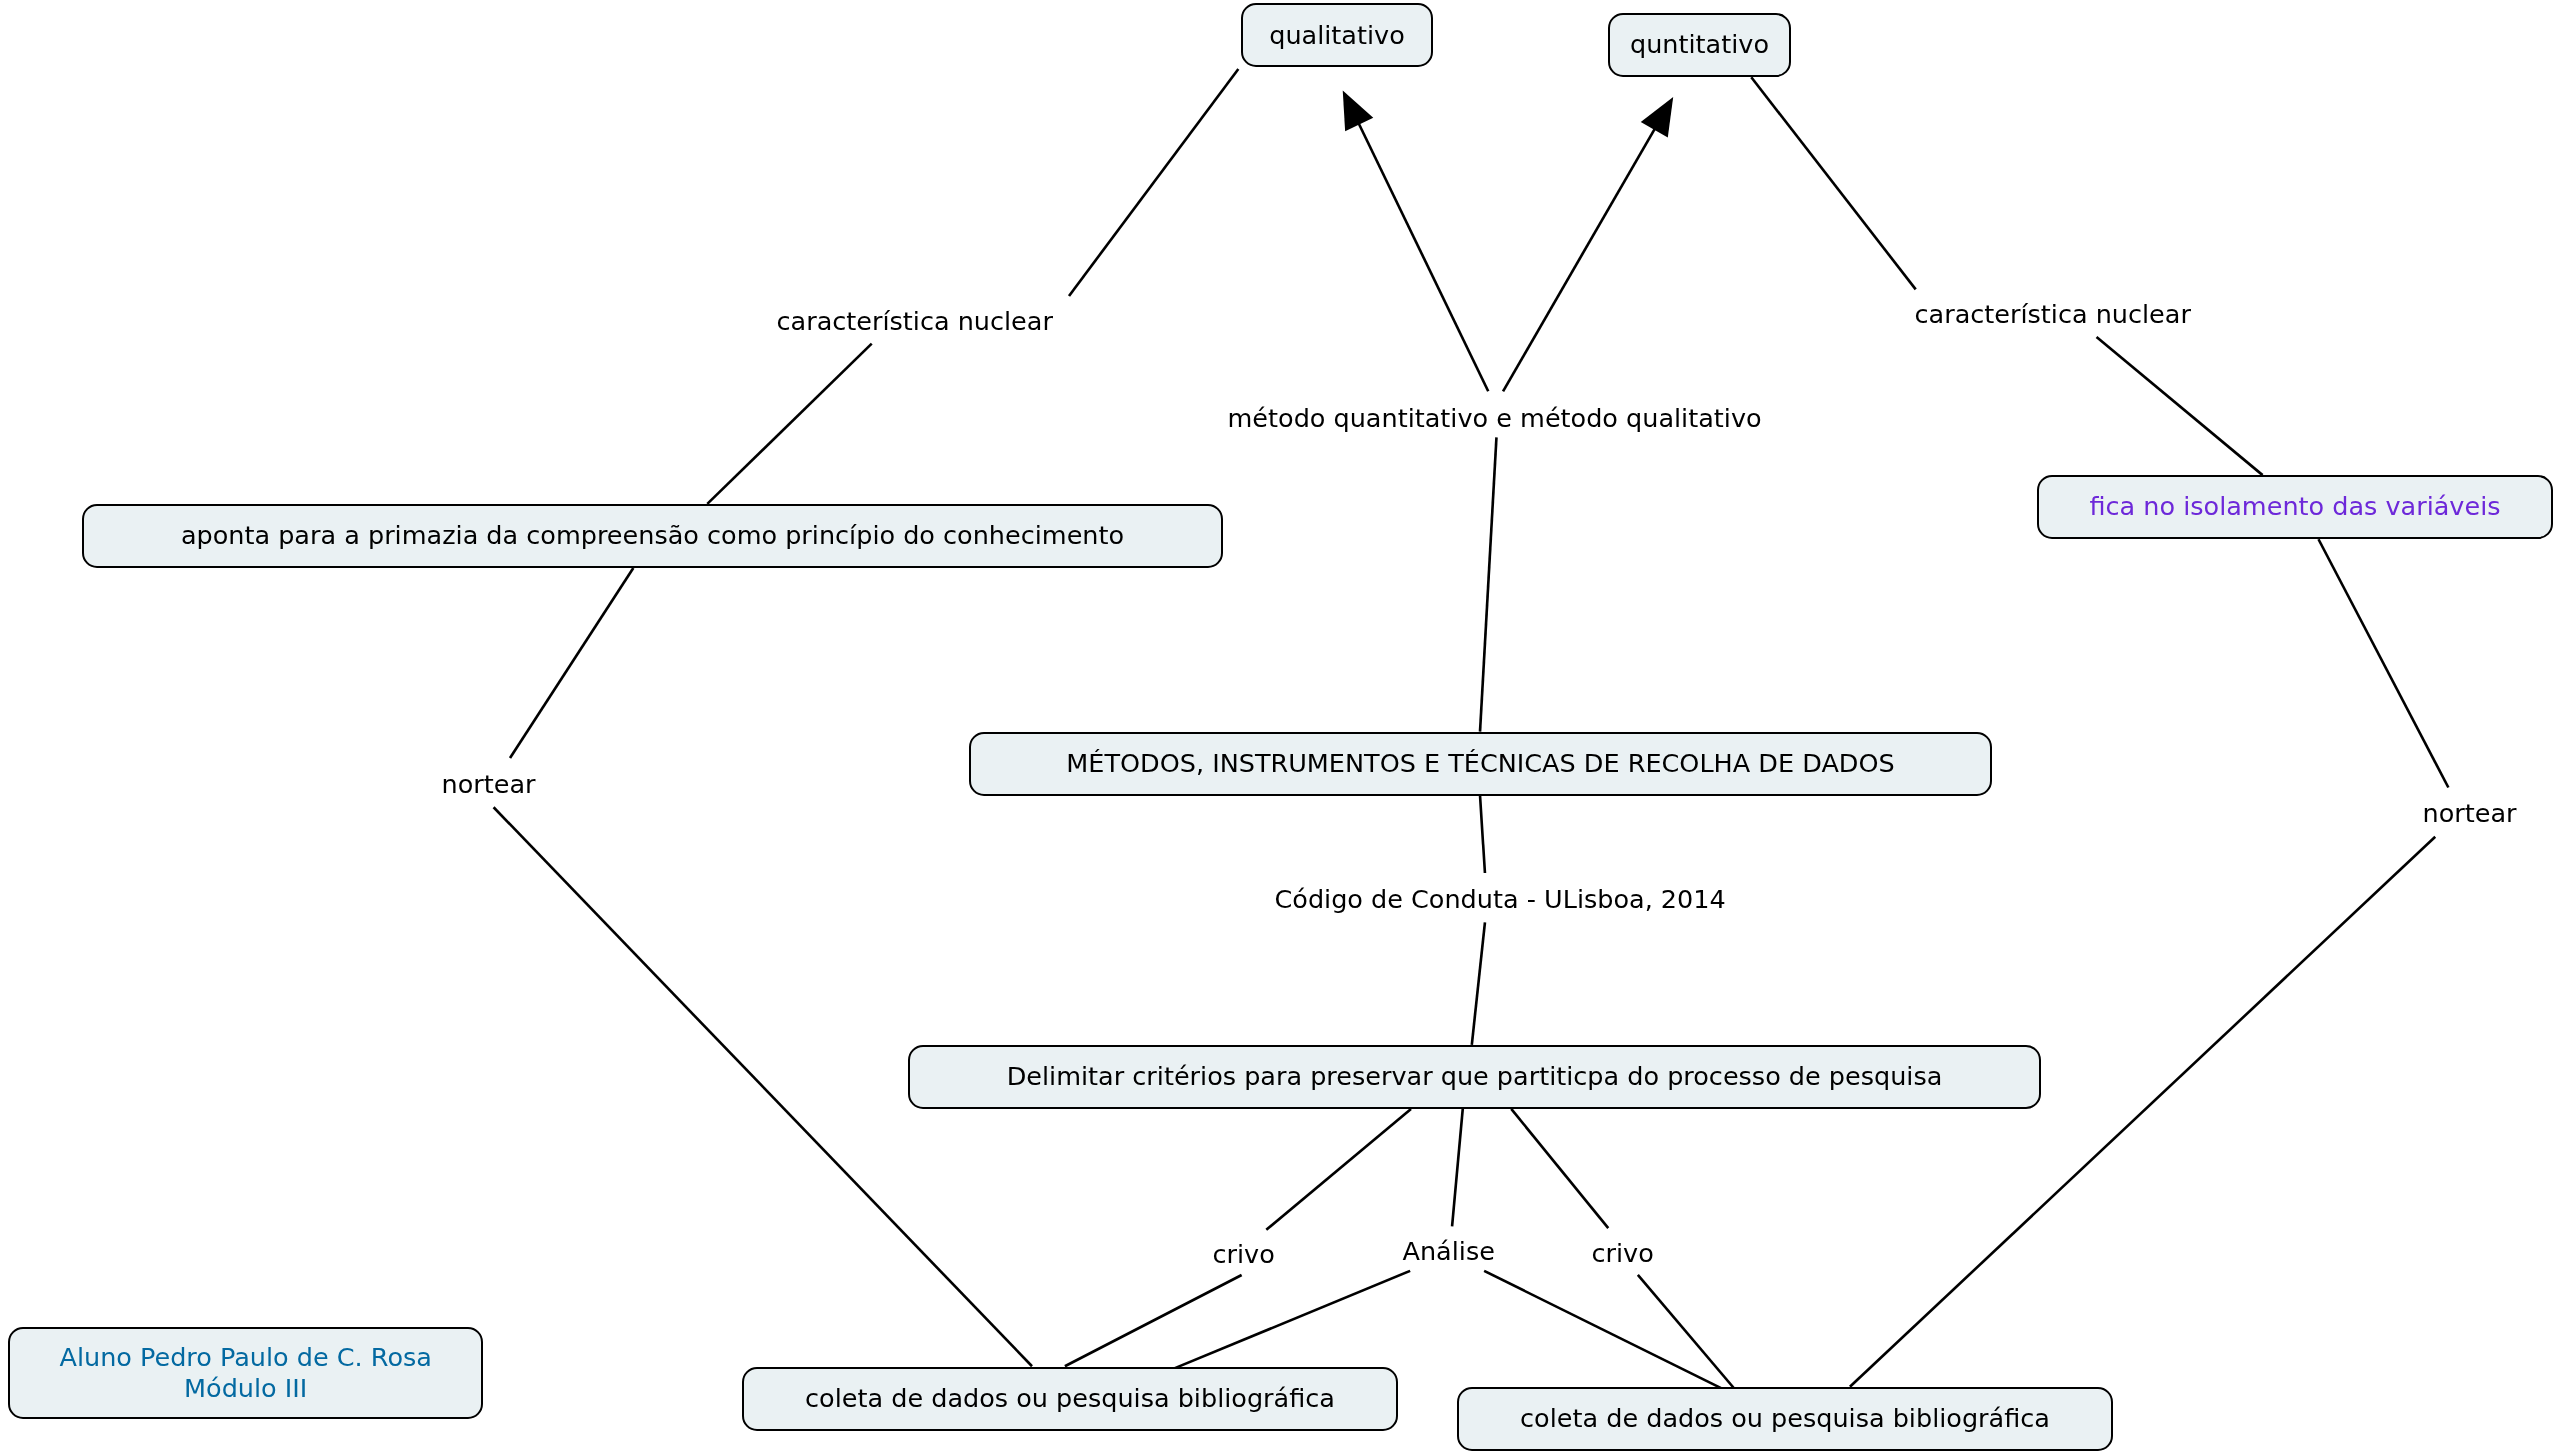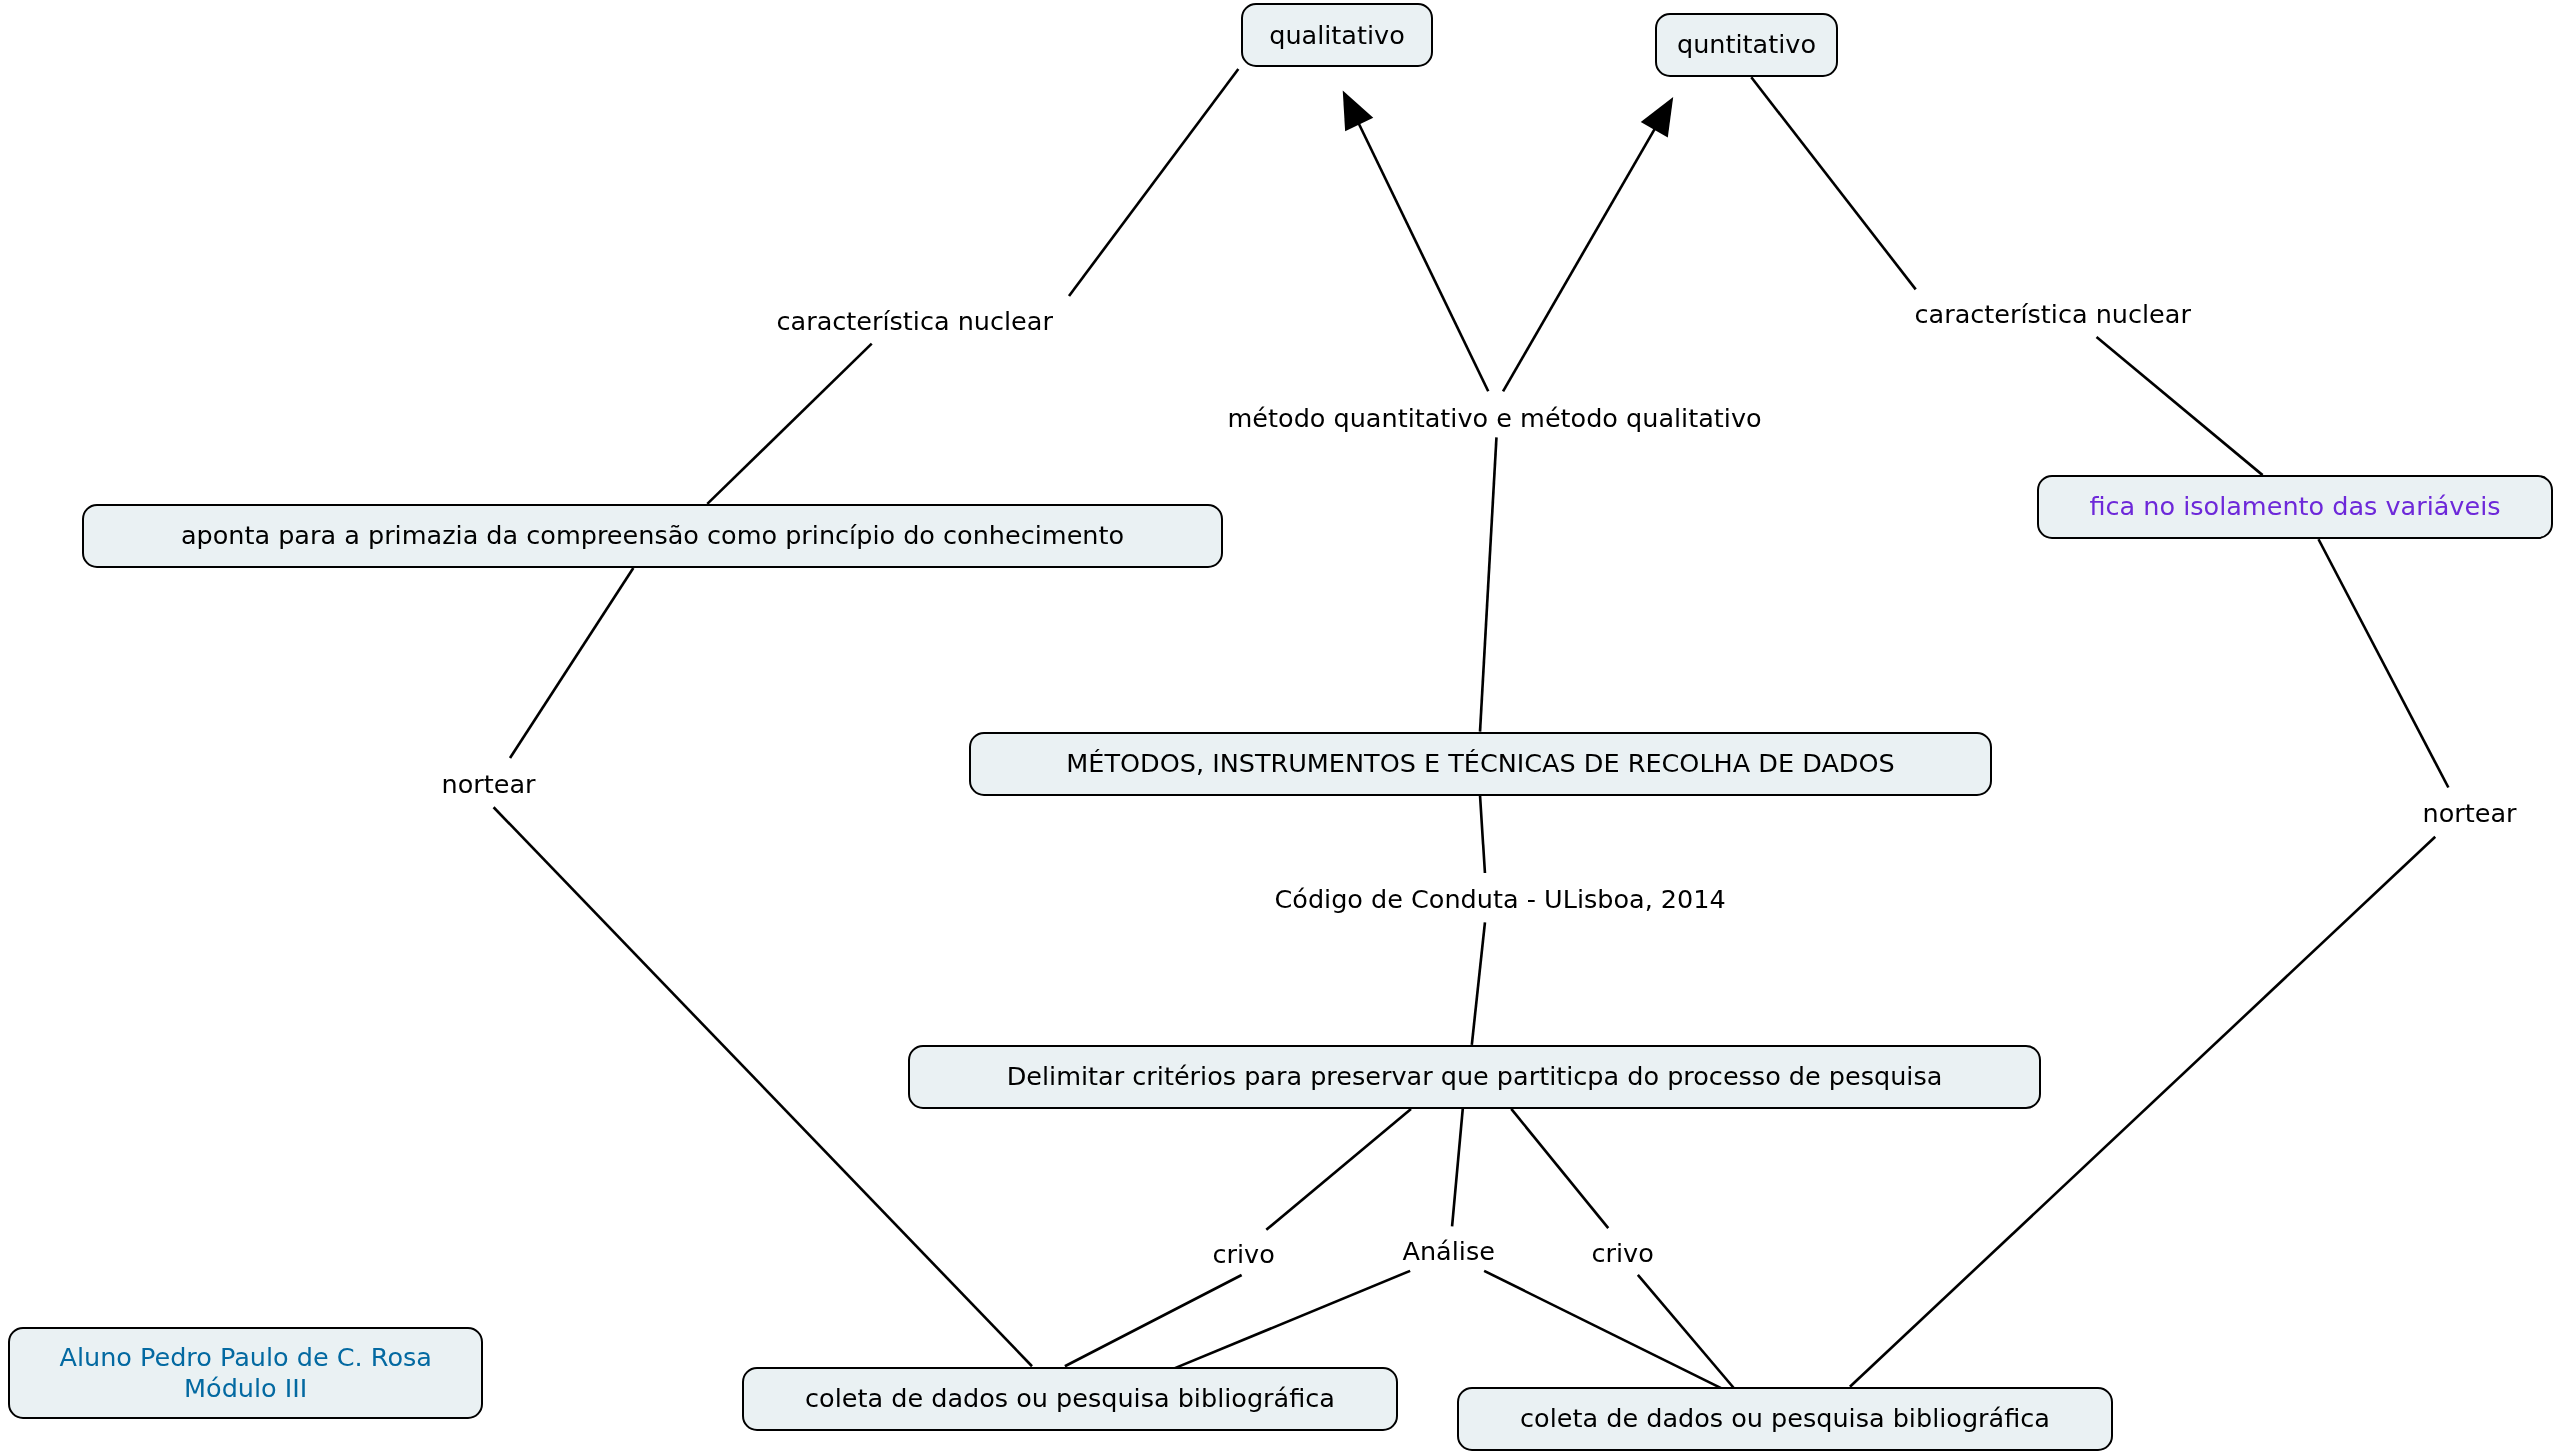--- a/index.html
+++ b/index.html
@@ -126,21 +126,21 @@
         <g>
           <polyline class="edge-line" points="1838,1349 1956,1494"></polyline>
         </g>
         <g>
           <polyline class="edge-line" points="1992,1551 2110,1690"></polyline>
         </g>
       </g>
   </svg>
   <div id="node-layer">
       <div class="node-box" style="left: 1203px; top: 3.3px; width: 192px; height: 64px; background: rgb(234, 241, 243); border-color: rgb(0, 0, 0); color: rgb(0, 0, 0); margin-left: 38px;">qualitativo</div>
-      <div class="node-box" style="left: 1608px; top: 13px; width: 183px; height: 64px; background: rgb(234, 241, 243); border-color: rgb(0, 0, 0); color: rgb(0, 0, 0); margin-left: 47px;">quntitativo</div>
+      <div class="node-box" style="left: 1608px; top: 13px; width: 183px; height: 64px; background: rgb(234, 241, 243); border-color: rgb(0, 0, 0); color: rgb(0, 0, 0);">quntitativo</div>
       <div class="node-box" style="left: 82px; top: 504px; width: 1141px; height: 64px; background: rgb(234, 241, 243); border-color: rgb(0, 0, 0); color: rgb(0, 0, 0);">aponta para a primazia da compreensão como princípio do conhecimento</div>
       <div class="node-box" style="left: 2037px; top: 475px; width: 516px; height: 64px; background: rgb(234, 241, 243); border-color: rgb(0, 0, 0); color: #6d28d9;">fica no isolamento das variáveis</div>
       <div class="node-box" style="left: 969px; top: 732px; width: 1023px; height: 64px; background: rgb(234, 241, 243); border-color: rgb(0, 0, 0); color: rgb(0, 0, 0);">MÉTODOS, INSTRUMENTOS E TÉCNICAS DE RECOLHA DE DADOS</div>
       <div class="node-box" style="left: 908px; top: 1045px; width: 1133px; height: 64px; background: rgb(234, 241, 243); border-color: rgb(0, 0, 0); color: rgb(0, 0, 0);">Delimitar critérios para preservar que partiticpa do processo de pesquisa</div>
       <div class="node-box" style="left: 742px; top: 1367px; width: 656px; height: 64px; background: rgb(234, 241, 243); border-color: rgb(0, 0, 0); color: rgb(0, 0, 0);">coleta de dados ou pesquisa bibliográfica</div>
       <div class="node-box" style="left: 1457px; top: 1387px; width: 656px; height: 64px; background: rgb(234, 241, 243); border-color: rgb(0, 0, 0); color: rgb(0, 0, 0);">coleta de dados ou pesquisa bibliográfica</div>
       <div class="node-box" style="left: 8.2px; top: 1327px; width: 475px; height: 92px; background: rgb(234, 241, 243); border-color: rgb(0, 0, 0); color: #0369a1;">Aluno Pedro Paulo de C. Rosa
 Módulo III</div>
     </div>
   <div id="edge-label-layer">

